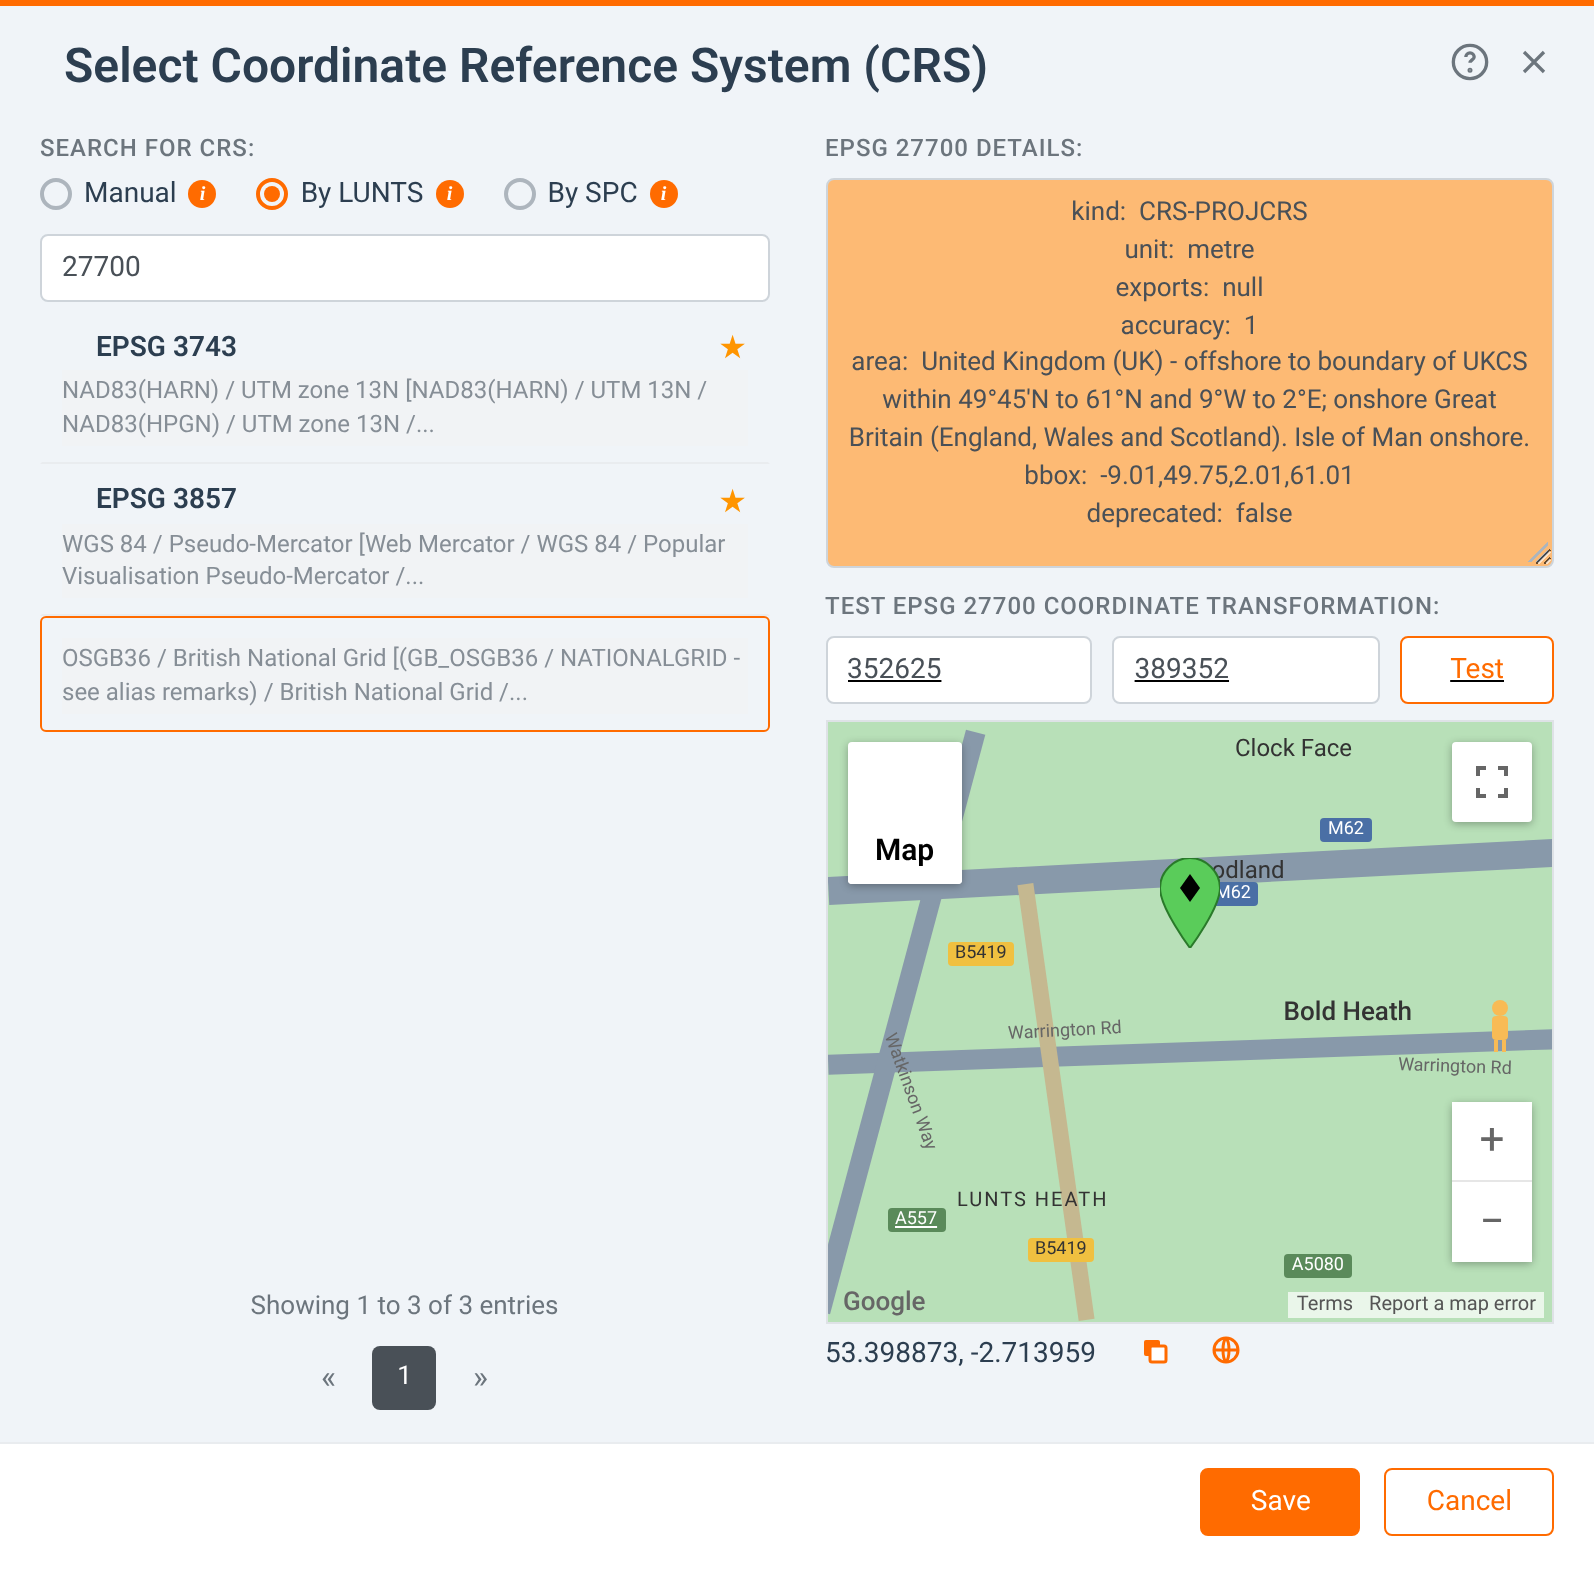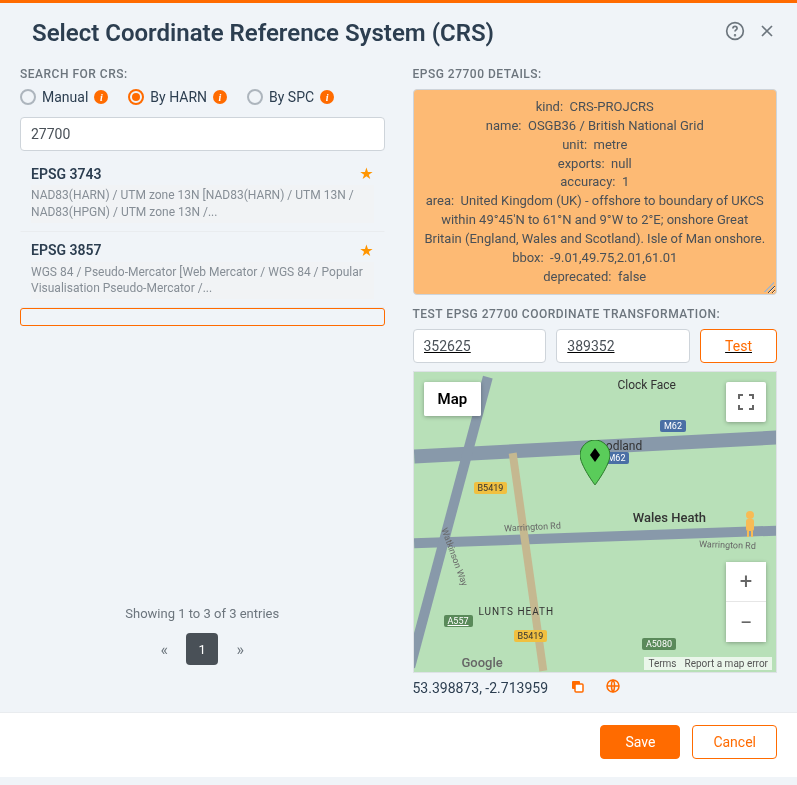--- a/index.html
+++ b/index.html
@@ -19,45 +19,45 @@
 .radio-circle { width: 16px; height: 16px; border: 2px solid #adb5bd; border-radius: 50%; display: flex; align-items: center; justify-content: center; }
 .radio-circle.selected { border-color: #ff6b00; }
 .radio-circle.selected::after { content: ""; width: 8px; height: 8px; background: #ff6b00; border-radius: 50%; }
 .radio-label { font-size: 14px; color: #2c3e50; }
 .info-icon { width: 14px; height: 14px; background: #ff6b00; color: #fff; border-radius: 50%; display: inline-flex; align-items: center; justify-content: center; font-size: 10px; font-weight: bold; font-style: italic; font-family: serif; }
 .search-input { width: 100%; padding: 8px 10px; border: 1px solid #ced4da; border-radius: 4px; font-size: 14px; margin-bottom: 4px; color: #495057; }
 .results-list { }
 .result-item { padding: 8px 10px; border: 1px solid transparent; position: relative; }
 .result-item.selected { border: 1px solid #ff6b00; border-radius: 3px; }
 .result-item:not(.selected) { border-bottom: 1px solid #e9ecef; }
-.result-header { display: flex; align-items: center; justify-content: space-between; }
+.result-header { display: flex; align-items: center; justify-content: space-between; margin-left: 17px; }
 .result-title { font-size: 14px; font-weight: 600; color: #2c3e50; }
 .star-icon { color: #ff9500; font-size: 16px; }
 .star-outline { color: #6c757d; font-size: 16px; }
 .result-sub { font-size: 12px; color: #868e96; margin-top: 2px; line-height: 1.4; background: #f1f3f5; padding: 2px 0; }
 .details-box { width: 100%; min-height: 195px; border: 1px solid #ced4da; border-radius: 4px; padding: 8px 10px; font-size: 13px; color: #495057; line-height: 1.45; resize: both; overflow: auto; background: #fdba74; margin-bottom: 12px; position: relative; text-align: center; }
 .details-box::after { content: ""; position: absolute; right: 2px; bottom: 2px; width: 10px; height: 10px; background: linear-gradient(135deg, transparent 50%, #adb5bd 50%, #adb5bd 60%, transparent 60%, transparent 70%, #adb5bd 70%, #adb5bd 80%, transparent 80%); }
 .detail-line { display: block; }
 .test-row { display: flex; gap: 10px; margin-bottom: 8px; text-decoration: underline; }
 .test-input { flex: 1; padding: 8px 10px; border: 1px solid #ced4da; border-radius: 4px; font-size: 14px; color: #495057; min-width: 0; }
 .test-btn { padding: 8px 24px; border: 1px solid #ff6b00; background: #fff; color: #ff6b00; border-radius: 4px; cursor: pointer; font-size: 14px; }
 .map-wrap { position: relative; width: 100%; height: 302px; background: #b8e0b8; border: 1px solid #dee2e6; overflow: hidden; }
 .map-bg { position: absolute; inset: 0; }
 .map-road { position: absolute; background: #8899aa; }
 .map-type-ctrl { position: absolute; top: 10px; left: 10px; background: #fff; border-radius: 2px; box-shadow: 0 1px 4px rgba(0,0,0,0.3); display: flex; overflow: hidden; }
 .map-type-btn { padding: 8px 14px; font-size: 15px; cursor: pointer; background: #fff; border: none; color: #565656; }
-.map-type-btn.active { font-weight: 600; color: #000; }
+.map-type-btn.active { font-weight: 600; color: #000; margin-top: 37px; }
 .fullscreen-ctrl { position: absolute; top: 10px; right: 10px; background: #fff; width: 40px; height: 40px; border-radius: 2px; box-shadow: 0 1px 4px rgba(0,0,0,0.3); display: flex; align-items: center; justify-content: center; cursor: pointer; }
 .pegman { position: absolute; right: 10px; top: 135px; width: 32px; height: 32px; }
 .zoom-ctrl { position: absolute; right: 10px; bottom: 30px; background: #fff; border-radius: 2px; box-shadow: 0 1px 4px rgba(0,0,0,0.3); display: flex; flex-direction: column; }
 .zoom-btn { width: 40px; height: 40px; display: flex; align-items: center; justify-content: center; font-size: 22px; cursor: pointer; color: #666; border: none; background: #fff; }
 .zoom-btn:first-child { border-bottom: 1px solid #e6e6e6; }
 .map-pin { position: absolute; left: 50%; top: 39%; transform: translate(-50%, -100%); }
 .map-labels { position: absolute; font-size: 11px; color: #333; }
-.map-footer { position: absolute; bottom: 0; right: 0; left: 0; display: flex; justify-content: space-between; align-items: flex-end; font-size: 10px; color: #555; padding: 2px 4px; margin-left: 40px; }
+.map-footer { position: absolute; bottom: 0; right: 0; left: 0; display: flex; justify-content: space-between; align-items: flex-end; font-size: 10px; color: #555; padding: 2px 4px; }
 .google-logo { font-size: 13px; font-weight: 500; color: #666; padding-left: 4px; }
 .map-attr { display: flex; gap: 8px; background: rgba(255,255,255,0.7); padding: 1px 4px; }
 .coords-row { display: flex; align-items: center; gap: 22px; margin-top: 6px; font-size: 14px; color: #2c3e50; }
 .mini-icon { color: #ff6b00; cursor: pointer; }
 .pagination-info { text-align: center; font-size: 13px; color: #6c757d; margin-top: 280px; }
 .pagination-ctrl { display: flex; justify-content: center; align-items: center; gap: 6px; margin-top: 12px; }
 .page-btn { width: 32px; height: 32px; display: flex; align-items: center; justify-content: center; border-radius: 4px; cursor: pointer; color: #6c757d; font-size: 16px; }
 .page-btn.current { background: #495057; color: #fff; font-size: 13px; }
 .modal-footer { display: flex; justify-content: flex-end; gap: 12px; padding: 12px 20px 18px 20px; background: #fff; border-top: 1px solid #e9ecef; }
 .btn-save { padding: 8px 24px; background: #ff6b00; color: #fff; border: 1px solid #ff6b00; border-radius: 4px; cursor: pointer; font-size: 14px; }
@@ -91,21 +91,21 @@
     <div class="left-col">
       <div class="section-label">SEARCH FOR CRS:</div>
       <div class="radio-row">
         <div class="radio-option">
           <span class="radio-circle"></span>
           <span class="radio-label">Manual</span>
           <span class="info-icon">i</span>
         </div>
         <div class="radio-option">
           <span class="radio-circle selected"></span>
-          <span class="radio-label">By HARN</span>
+          <span class="radio-label">By LUNTS</span>
           <span class="info-icon">i</span>
         </div>
         <div class="radio-option">
           <span class="radio-circle"></span>
           <span class="radio-label">By SPC</span>
           <span class="info-icon">i</span>
         </div>
       </div>
       <input class="search-input" value="27700" style="">
       <div class="results-list">
@@ -117,36 +117,36 @@
           <div class="result-sub">NAD83(HARN) / UTM zone 13N [NAD83(HARN) / UTM 13N / NAD83(HPGN) / UTM zone 13N /...</div>
         </div>
         <div class="result-item">
           <div class="result-header">
             <span class="result-title">EPSG 3857</span>
             <span class="star-icon">★</span>
           </div>
           <div class="result-sub">WGS 84 / Pseudo-Mercator [Web Mercator / WGS 84 / Popular Visualisation Pseudo-Mercator /...</div>
         </div>
         <div class="result-item selected">
+          <div class="result-sub">OSGB36 / British National Grid [(GB_OSGB36 / NATIONALGRID - see alias remarks) / British National Grid /...</div>
         </div>
       </div>
 
       <div class="pagination-info">Showing 1 to 3 of 3 entries</div>
       <div class="pagination-ctrl">
         <span class="page-btn">«</span>
         <span class="page-btn current">1</span>
         <span class="page-btn">»</span>
       </div>
     </div>
 
     <div class="right-col">
       <div class="section-label">EPSG 27700 DETAILS:</div>
       <div class="details-box">
         <span class="detail-line">kind:&nbsp;&nbsp;<span>CRS-PROJCRS</span></span>
-        <span class="detail-line">name:&nbsp;&nbsp;<span>OSGB36 / British National Grid</span></span>
         <span class="detail-line">unit:&nbsp;&nbsp;<span>metre</span></span>
         <span class="detail-line">exports:&nbsp;&nbsp;<span>null</span></span>
         <span class="detail-line">accuracy:&nbsp;&nbsp;<span>1</span></span>
         <span class="detail-line">area:&nbsp;&nbsp;<span>United Kingdom (UK) - offshore to boundary of UKCS within 49°45'N to 61°N and 9°W to 2°E; onshore Great Britain (England, Wales and Scotland). Isle of Man onshore.</span></span>
         <span class="detail-line">bbox:&nbsp;&nbsp;<span>-9.01,49.75,2.01,61.01</span></span>
         <span class="detail-line">deprecated:&nbsp;&nbsp;<span>false</span></span>
       </div>
 
       <div class="section-label">TEST EPSG 27700 COORDINATE TRANSFORMATION:</div>
       <div class="test-row">
@@ -162,21 +162,21 @@
           <div class="map-road" style="top:0;bottom:0;left:30px;width:10px;transform:rotate(15deg);"></div>
           <div class="map-road" style="top:80px;bottom:0;left:110px;width:8px;transform:rotate(-8deg);background:#c5b890;"></div>
           <div class="road-shield" style="top:48px;right:90px;">M62</div>
           <div class="road-shield" style="top:80px;left:190px;">M62</div>
           <div class="road-shield minor" style="top:110px;left:60px;">B5419</div>
           <div class="road-shield minor" style="bottom:30px;left:100px;">B5419</div>
           <div class="road-shield minor" style="bottom:22px;right:100px;background:#5a8a5a;color:#fff;">A5080</div>
           <div class="road-shield minor" style="bottom:45px;left:30px;background:#5a8a5a;color:#fff;text-decoration:underline;">A557</div>
           <div class="map-labels" style="top:6px;right:100px;font-size:12px;">Clock Face</div>
           <div class="map-labels" style="top:28px;left:175px;font-size:12px;margin-top:39px;">Woodland</div>
-          <div class="map-labels" style="top:138px;right:70px;font-size:13px;font-weight:500;">Wales Heath</div>
+          <div class="map-labels" style="top:138px;right:70px;font-size:13px;font-weight:500;">Bold Heath</div>
           <div class="map-labels" style="bottom:55px;left:65px;font-size:10px;letter-spacing:1px;">LUNTS HEATH</div>
           <div class="map-labels" style="top:150px;left:90px;font-size:9px;transform:rotate(-3deg);color:#666;">Warrington Rd</div>
           <div class="map-labels" style="top:168px;right:20px;font-size:9px;transform:rotate(2deg);color:#666;">Warrington Rd</div>
           <div class="map-labels" style="top:180px;left:10px;font-size:9px;transform:rotate(70deg);color:#666;">Watkinson Way</div>
         </div>
         <div class="map-type-ctrl">
           <button class="map-type-btn active">Map</button>
         </div>
         <div class="fullscreen-ctrl">
           <svg width="18" height="18" viewBox="0 0 18 18" fill="none" stroke="#666" stroke-width="2">

